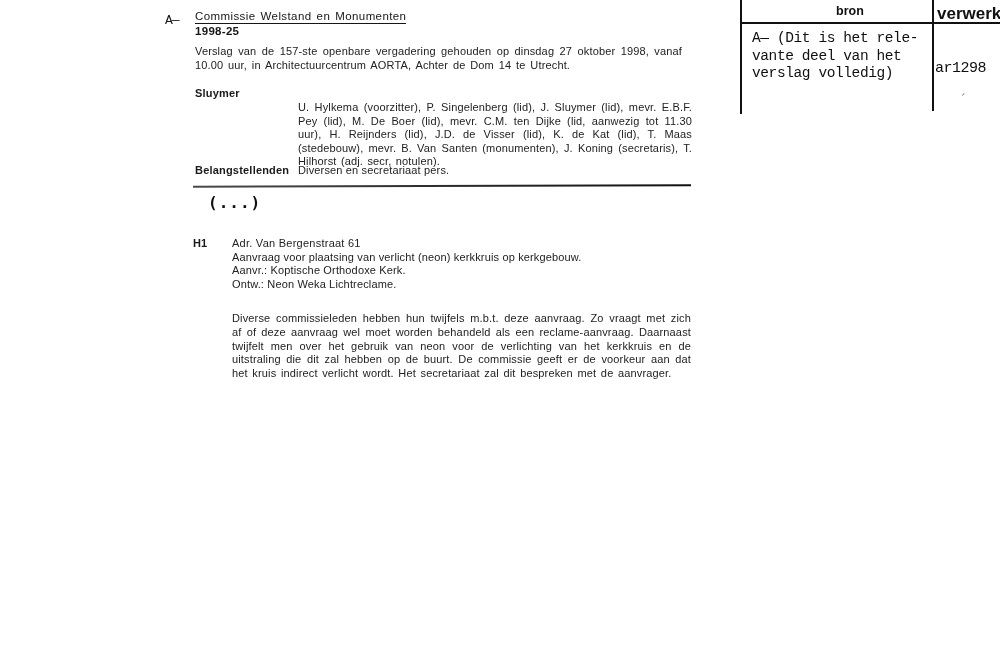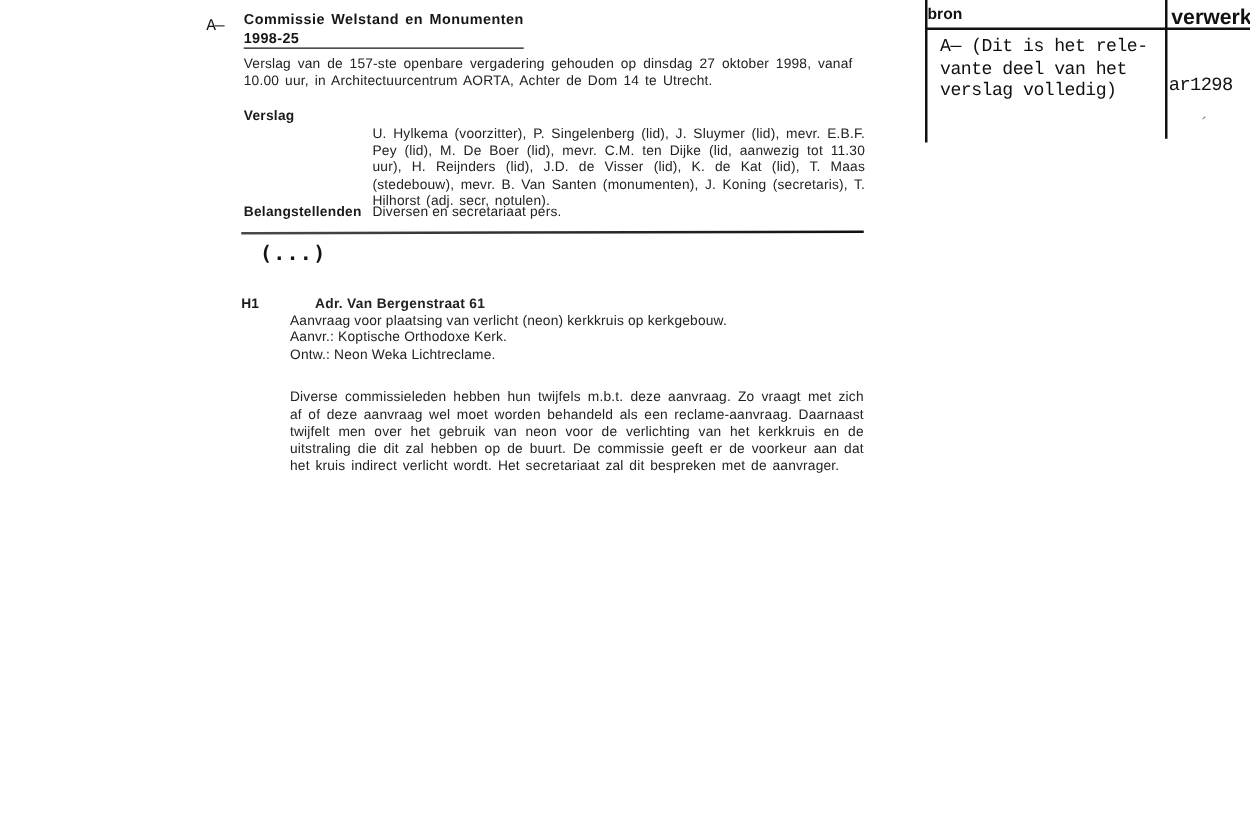--- a/index.html
+++ b/index.html
@@ -29,24 +29,24 @@
     letter-spacing: -1px;
     color: #161616;
   }
 
   
   .doc-title {
     position: absolute;
     left: 195px;
     top: 10px;
     font-size: 11.5px;
-    font-weight: bold;
+    font-weight: normal;
     letter-spacing: 0.4px;
     word-spacing: 1.5px;
-    padding-bottom: 16px;
+    padding-bottom: 1px;
     border-bottom: 1.7px solid #161616;
     color: #161616;
   }
   .doc-number {
     position: absolute;
     left: 195px;
     top: 25px;
     font-size: 11.5px;
     font-weight: bold;
     letter-spacing: 0.3px;
@@ -129,41 +129,41 @@
   .item-body {
     position: absolute;
     left: 232px;
     top: 237px;
     width: 459px;
     font-size: 11px;
     line-height: 13.6px;
     color: #222;
     letter-spacing: 0.15px;
   }
-  .item-address { font-weight: bold; letter-spacing: 0.25px; margin-left: 20px; }
+  .item-address { font-weight: normal; letter-spacing: 0.25px; }
   .item-discussion {
     text-align: justify;
     word-spacing: 1.4px;
     margin-top: 21px;
   }
 
   
   .stamp { position: absolute; left: 740px; top: 0; width: 260px; height: 118px; }
   .stamp .v-left {
     position: absolute; left: 0; top: 0; width: 2px; height: 114px; background: #111;
   }
   .stamp .v-mid {
     position: absolute; left: 192px; top: 0; width: 2px; height: 111px; background: #111;
   }
   .stamp .h-head {
     position: absolute; left: 0; top: 22px; width: 260px; height: 2px; background: #111;
   }
   .stamp .col-bron {
     position: absolute; left: 2px; top: 4px; width: 216px;
-    font-size: 12.5px; font-weight: bold; color: #111;
+    text-align: center; font-size: 12.5px; font-weight: bold; color: #111;
   }
   .stamp .col-verwerkt {
     position: absolute; left: 197px; top: 4px; width: 62px;
     font-size: 17px; font-weight: bold; color: #111;
   }
   .stamp .bron-note {
     position: absolute; left: 12px; top: 30px; width: 180px;
     font-family: "Liberation Mono", "DejaVu Sans Mono", monospace;
     font-size: 14.5px; line-height: 17.5px;
     white-space: pre-line;
@@ -186,21 +186,21 @@
 
 <div class="page">
 
   <div class="margin-marker">A—</div>
 
   <div class="doc-title">Commissie Welstand en Monumenten</div>
   <div class="doc-number">1998-25</div>
 
   <div class="intro">Verslag van de 157-ste openbare vergadering gehouden op dinsdag 27 oktober 1998, vanaf 10.00 uur, in Architectuurcentrum AORTA, Achter de Dom 14 te Utrecht.</div>
 
-  <div class="row-label lbl-aanwezig">Verslag</div>
+  <div class="row-label lbl-aanwezig">Sluymer</div>
   <div class="row-value val-aanwezig">U. Hylkema (voorzitter), P. Singelenberg (lid), J. Sluymer (lid), mevr. E.B.F. Pey (lid), M. De Boer (lid), mevr. C.M. ten Dijke (lid, aanwezig tot 11.30 uur), H. Reijnders (lid), J.D. de Visser (lid), K. de Kat (lid), T. Maas (stedebouw), mevr. B. Van Santen (monumenten), J. Koning (secretaris), T. Hilhorst (adj. secr, notulen).</div>
 
   <div class="row-label lbl-belang">Belangstellenden</div>
   <div class="row-value val-belang">Diversen en secretariaat pers.</div>
 
   <div class="rule"></div>
 
   <div class="omission">(...)</div>
 
   <div class="item-code">H1</div>

